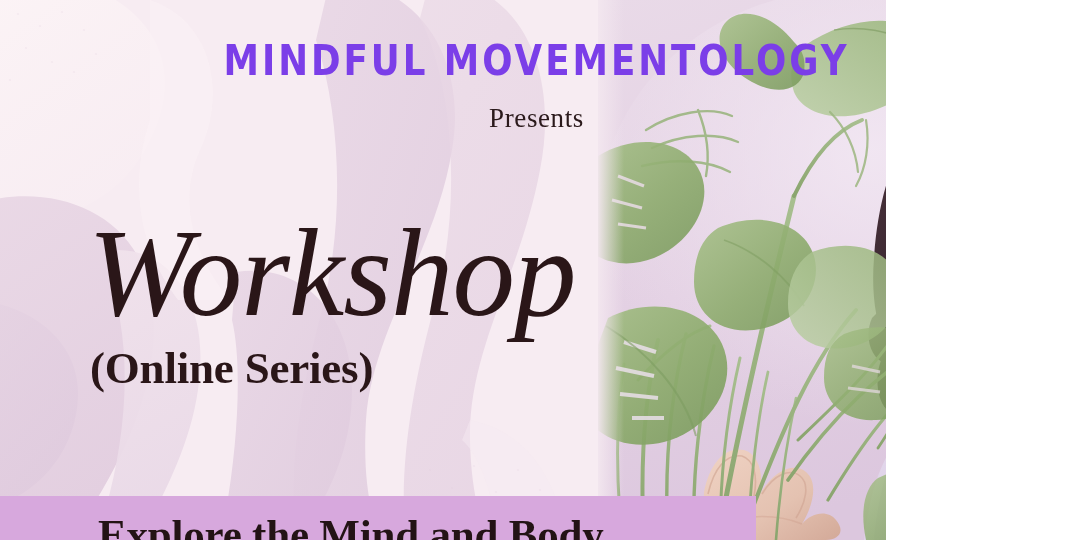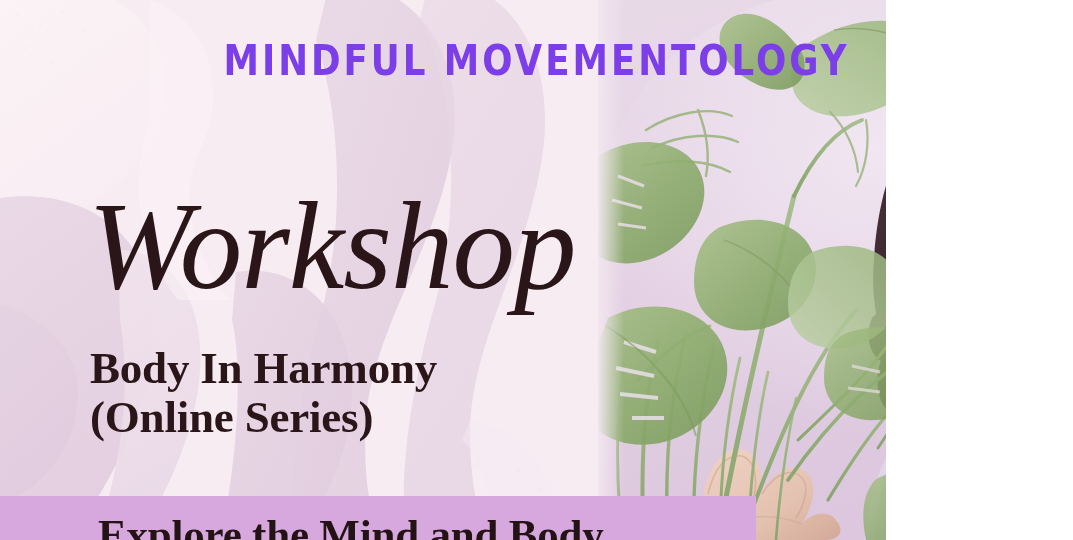--- a/index.html
+++ b/index.html
@@ -63,21 +63,21 @@
     text-align: center;
     font-family: "Liberation Serif", serif;
     font-size: 27px;
     color: #2b1a1c;
     letter-spacing: 0.6px;
     line-height: 1.1;
   }
 
   .headline {
     position: absolute;
-    left: 88px; top: 184px;
+    left: 88px; top: 211px;
     font-family: "Liberation Serif", serif;
     font-style: italic;
     font-size: 125px;
     line-height: 1;
     color: #2a1618;
     letter-spacing: -1px;
     white-space: nowrap;
   }
 
   .subline {
@@ -371,22 +371,22 @@
           <path d="M 232 112 C 248 128 258 150 260 172"></path>
           <path d="M 268 120 C 272 144 268 168 258 186"></path>
         </g>
       </g>
 
       <rect x="0" y="0" width="26" height="540" fill="url(#edgeFade)"></rect>
     </svg>
   </div>
 
   <div class="brand">MINDFUL MOVEMENTOLOGY</div>
+  <div class="presents">Presents</div>
   <div class="headline">Workshop</div>
   <div class="subline">
-    <span class="l1">Body In Harmony</span>
     <span class="l2">(Online Series)</span>
   </div>
 
   <div class="band"></div>
   <div class="band-text">Explore the Mind and Body</div>
 
 </div>
 
 </body></html>

